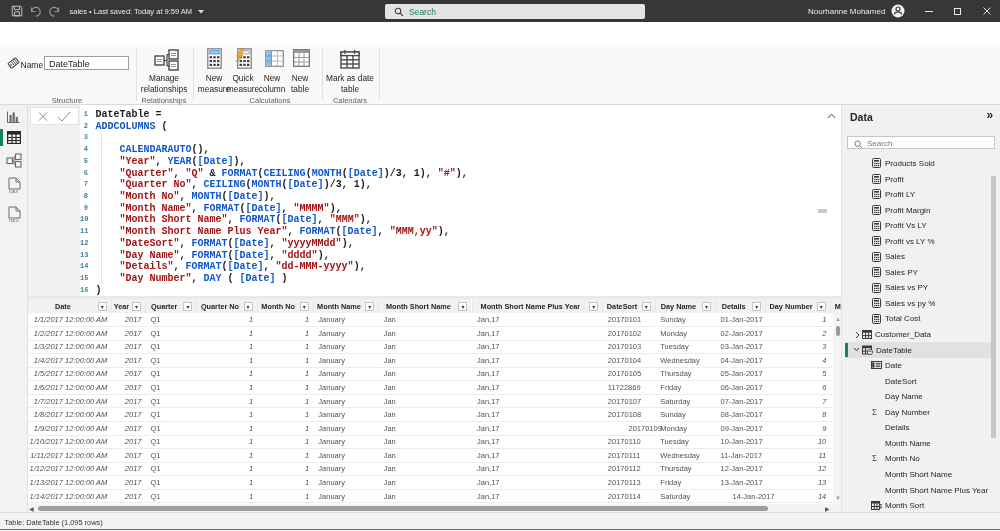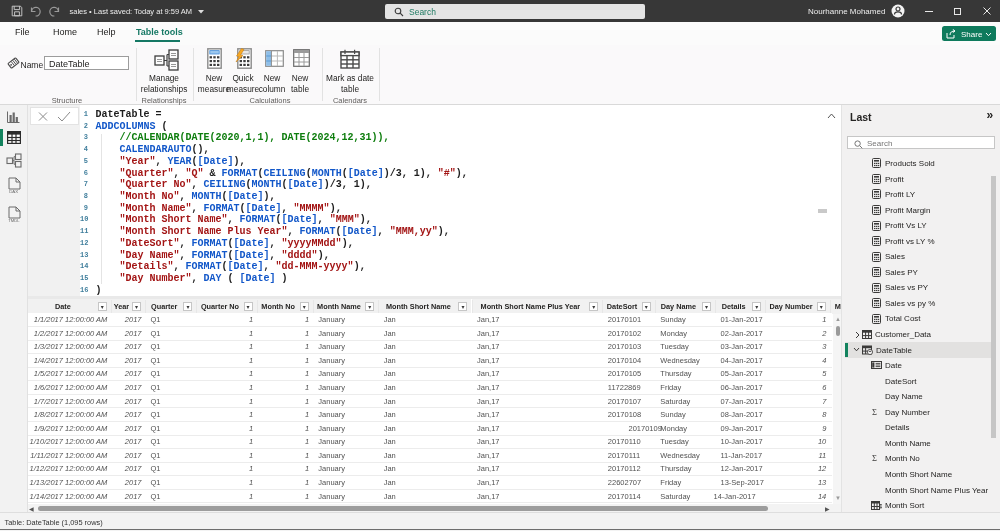--- a/index.html
+++ b/index.html
@@ -99,37 +99,20 @@
         <circle cx="7" cy="5" r="2" fill="none" stroke="#373737" stroke-width="1.2"></circle>
         <path d="M3.5 10.5 a3.5 2.6 0 0 1 7 0" fill="none" stroke="#373737" stroke-width="1.2"></path>
       </svg>
   <div class="abs" style="left:925px;top:11px;width:8px;height:1px;background:#e8e8e8"></div>
   <div class="abs" style="left:954px;top:8px;width:7px;height:7px;border:1px solid #e8e8e8"></div>
   <svg class="abs" style="left:983px;top:7px" width="8" height="8" viewBox="0 0 8 8">
         <path d="M0.5 0.5 L7.5 7.5 M7.5 0.5 L0.5 7.5" stroke="#e8e8e8" stroke-width="1"></path>
       </svg>
 </div>
 
-<div id="tabs">
-  <span class="tab" style="left:15px">File</span>
-  <span class="tab" style="left:53px">Home</span>
-  <span class="tab" style="left:97px">Help</span>
-  <span class="tab" id="tt" style="left:136px">Table tools</span>
-  <div id="ttu"></div>
-  <div id="share">
-    <svg class="abs" style="left:4px;top:2.5px" width="11" height="10" viewBox="0 0 11 10">
-          <path d="M1 4 v5 h7 v-3" fill="none" stroke="#fff" stroke-width="1"></path>
-          <path d="M4 6 c0-3 2-4 5-4 M9 2 l-2.2-1.6 M9 2 l-2.2 1.6" fill="none" stroke="#fff" stroke-width="1"></path>
-        </svg>
-    <span>Share</span>
-    <svg class="abs" style="left:43px;top:5.5px" width="7" height="5" viewBox="0 0 7 5">
-          <path d="M1 1 L3.5 3.7 L6 1" fill="none" stroke="#fff" stroke-width="1"></path>
-        </svg>
-  </div>
-</div>
 
 <div id="ribbon">
   <svg class="abs" style="left:6.5px;top:11.5px" width="13" height="12" viewBox="0 0 12 11">
         <g transform="rotate(-38 6 5.5)">
           <rect x="1.5" y="2.8" width="9" height="5.4" rx="0.8" fill="none" stroke="#4a4a4a" stroke-width="1"></rect>
           <circle cx="3.2" cy="5.5" r="0.8" fill="#4a4a4a"></circle>
           <line x1="5.2" y1="3.2" x2="5.2" y2="7.8" stroke="#4a4a4a" stroke-width="0.8"></line>
           <line x1="7" y1="3.2" x2="7" y2="7.8" stroke="#4a4a4a" stroke-width="0.8"></line>
           <line x1="8.8" y1="3.2" x2="8.8" y2="7.8" stroke="#4a4a4a" stroke-width="0.8"></line>
         </g>
@@ -294,21 +277,20 @@
         <path d="M1 6 L5 10 L13 1" fill="none" stroke="#8a8a8a" stroke-width="1"></path>
       </svg>
 </div>
 <div id="editor"></div>
 <div id="codewrap" style="position:absolute;left:80px;top:0;width:745px;height:296px;overflow:hidden">
 <div class="ln" style="top:108.9px">1</div>
 <div class="cl" style="top:108.9px"><b style="color:#1e1e1e">DateTable = </b></div>
 <div class="ln" style="top:120.6px">2</div>
 <div class="cl" style="top:120.6px"><b style="color:#1257c9">ADDCOLUMNS</b><b style="color:#1e1e1e"> (</b></div>
 <div class="ln" style="top:132.3px">3</div>
-<div class="cl" style="top:132.3px"><b style="color:#0d7d0d">    //CALENDAR(DATE(2020,1,1), DATE(2024,12,31)),</b></div>
 <div class="ln" style="top:144.1px">4</div>
 <div class="cl" style="top:144.1px"><b style="color:#1e1e1e">    </b><b style="color:#1257c9">CALENDARAUTO</b><b style="color:#1e1e1e">(),</b></div>
 <div class="ln" style="top:155.8px">5</div>
 <div class="cl" style="top:155.8px"><b style="color:#1e1e1e">    </b><b style="color:#a31515">"Year"</b><b style="color:#1e1e1e">, </b><b style="color:#1257c9">YEAR</b><b style="color:#1e1e1e">(</b><b style="color:#1257c9">[Date]</b><b style="color:#1e1e1e">),</b></div>
 <div class="ln" style="top:167.5px">6</div>
 <div class="cl" style="top:167.5px"><b style="color:#1e1e1e">    </b><b style="color:#a31515">"Quarter"</b><b style="color:#1e1e1e">, </b><b style="color:#a31515">"Q"</b><b style="color:#1e1e1e"> &amp; </b><b style="color:#1257c9">FORMAT</b><b style="color:#1e1e1e">(</b><b style="color:#1257c9">CEILING</b><b style="color:#1e1e1e">(</b><b style="color:#1257c9">MONTH</b><b style="color:#1e1e1e">(</b><b style="color:#1257c9">[Date]</b><b style="color:#1e1e1e">)/3, 1), </b><b style="color:#a31515">"#"</b><b style="color:#1e1e1e">),</b></div>
 <div class="ln" style="top:179.2px">7</div>
 <div class="cl" style="top:179.2px"><b style="color:#1e1e1e">    </b><b style="color:#a31515">"Quarter No"</b><b style="color:#1e1e1e">, </b><b style="color:#1257c9">CEILING</b><b style="color:#1e1e1e">(</b><b style="color:#1257c9">MONTH</b><b style="color:#1e1e1e">(</b><b style="color:#1257c9">[Date]</b><b style="color:#1e1e1e">)/3, 1),</b></div>
 <div class="ln" style="top:190.9px">8</div>
 <div class="cl" style="top:190.9px"><b style="color:#1e1e1e">    </b><b style="color:#a31515">"Month No"</b><b style="color:#1e1e1e">, </b><b style="color:#1257c9">MONTH</b><b style="color:#1e1e1e">(</b><b style="color:#1257c9">[Date]</b><b style="color:#1e1e1e">),</b></div>
@@ -570,51 +552,51 @@
       </div>
 <div class="tr" style="top:177.24px;height:13.57px">
         <div class="td ar it" style="left:0.0px;width:82.8px">1/13/2017 12:00:00 AM</div>
         <div class="td ar it" style="left:82.8px;width:34.2px">2017</div>
         <div class="td al" style="left:117.0px;width:51.4px">Q1</div>
         <div class="td ar it" style="left:168.4px;width:60.2px">1</div>
         <div class="td ar it" style="left:228.6px;width:56.2px">1</div>
         <div class="td al" style="left:284.8px;width:65.4px">January</div>
         <div class="td al" style="left:350.2px;width:93.3px">Jan</div>
         <div class="td al" style="left:443.5px;width:130.8px">Jan,17</div>
-        <div class="td al" style="left:574.3px;width:52.5px">22602707</div>
+        <div class="td al" style="left:574.3px;width:52.5px">20170113</div>
         <div class="td al" style="left:626.8px;width:60.2px">Friday</div>
-        <div class="td al" style="left:687.0px;width:50.3px">13-Sep-2017</div>
+        <div class="td al" style="left:687.0px;width:50.3px">13-Jan-2017</div>
         <div class="td ar it" style="left:737.3px;width:64.5px">13</div>
       </div>
 <div class="tr" style="top:190.81px;height:13.57px">
         <div class="td ar it" style="left:0.0px;width:82.8px">1/14/2017 12:00:00 AM</div>
         <div class="td ar it" style="left:82.8px;width:34.2px">2017</div>
         <div class="td al" style="left:117.0px;width:51.4px">Q1</div>
         <div class="td ar it" style="left:168.4px;width:60.2px">1</div>
         <div class="td ar it" style="left:228.6px;width:56.2px">1</div>
         <div class="td al" style="left:284.8px;width:65.4px">January</div>
         <div class="td al" style="left:350.2px;width:93.3px">Jan</div>
         <div class="td al" style="left:443.5px;width:130.8px">Jan,17</div>
         <div class="td al" style="left:574.3px;width:52.5px">20170114</div>
         <div class="td al" style="left:626.8px;width:60.2px">Saturday</div>
-        <div class="td al" style="left:680px;width:50.3px">14-Jan-2017</div>
+        <div class="td al" style="left:699px;width:50.3px">14-Jan-2017</div>
         <div class="td ar it" style="left:737.3px;width:64.5px">14</div>
       </div>
 </div>
 <div id="vscroll"></div>
 <div class="sarr" style="left:835px;top:316px;color:#9a9a9a">▲</div>
 <div id="vthumb"></div>
 <div class="sarr" style="left:835px;top:495px;color:#9a9a9a">▼</div>
 <div id="hscroll"></div>
 <div class="sarr" style="left:29px;top:505px">◀</div>
 <div class="abs" style="left:38px;top:505.5px;width:730px;height:5px;background:#9d9d9d;border-radius:3px"></div>
 <div class="sarr" style="left:825px;top:505px">▶</div>
 
 <div id="panel"></div>
-<div id="ptitle">Last</div>
+<div id="ptitle">Data</div>
 <div id="pcollapse">»</div>
 <div id="psearch">
   <svg class="abs" style="left:6px;top:2.5px" width="9" height="9" viewBox="0 0 9 9">
         <circle cx="3.6" cy="3.6" r="2.7" fill="none" stroke="#767676" stroke-width="1"></circle>
         <line x1="5.7" y1="5.7" x2="8.3" y2="8.3" stroke="#767676" stroke-width="1"></line>
       </svg>
   <span>Search</span>
 </div>
 <svg class="pic" style="left:872px;top:158.3px" width="9" height="10" viewBox="0 0 9 10">
       <rect x="0.5" y="0.5" width="8" height="9" rx="1" fill="none" stroke="#3b3a39"></rect>

